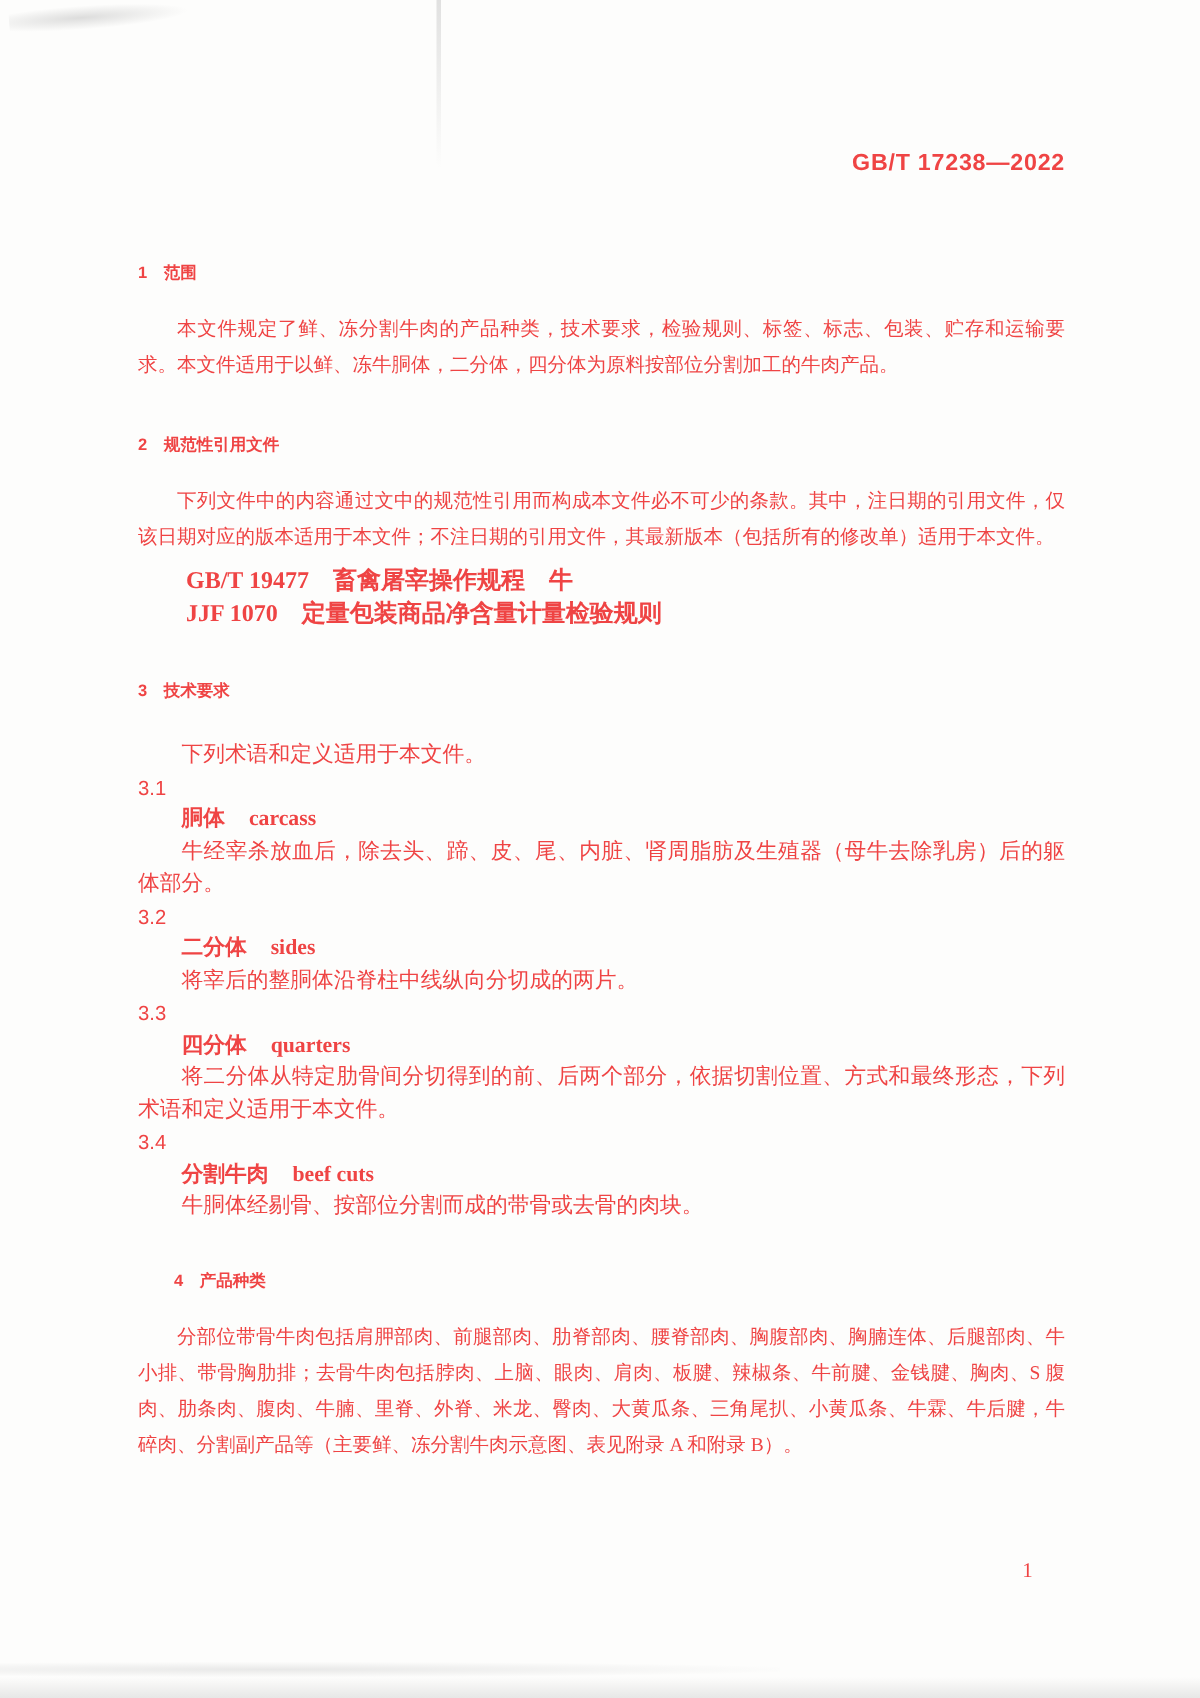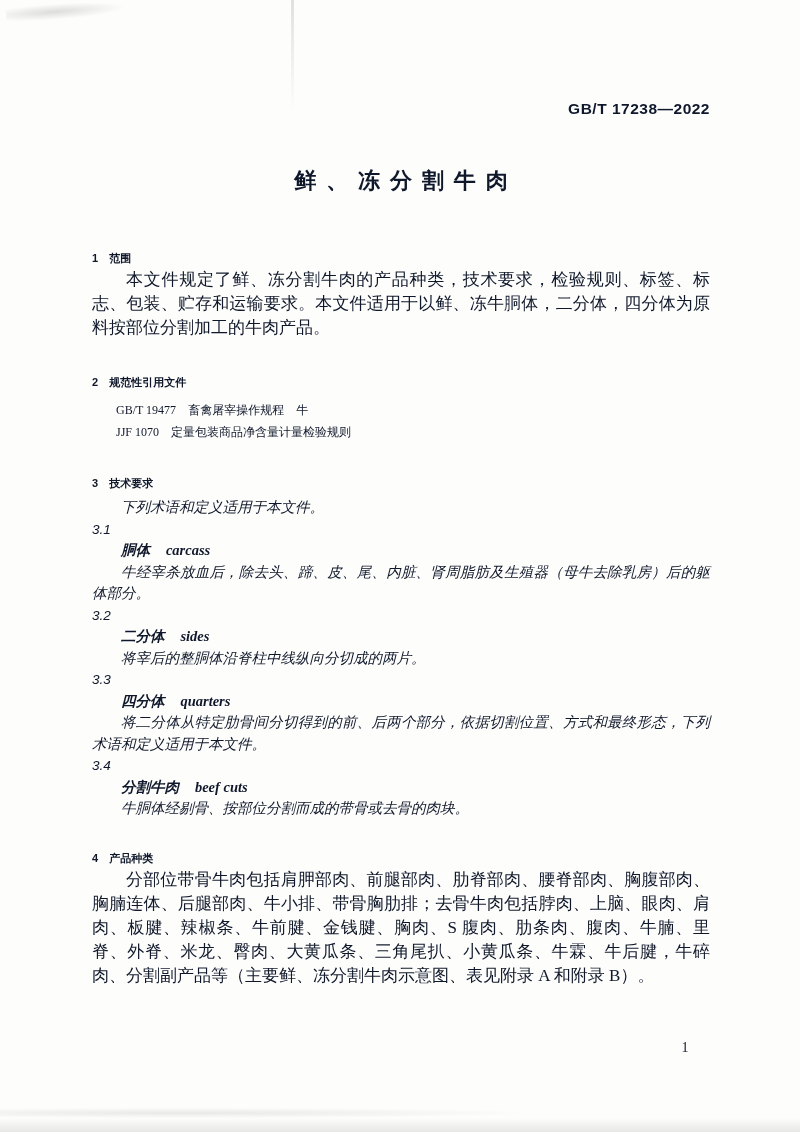--- a/index.html
+++ b/index.html
@@ -6,21 +6,21 @@
   body {
     background: #e9e9e9;
     font-family: "Liberation Serif", "DejaVu Serif", serif;
   }
   .page {
     position: relative;
     width: 800px;
     height: 1132px;
     margin: 0 auto;
     background: #fdfdfc;
-    color: #0f172a;
+    color: #ef4444;
     overflow: hidden;
   }
   
   .smudge-topleft {
     position: absolute; top: 3px; left: 6px; width: 120px; height: 16px;
     background: radial-gradient(ellipse at 40% 50%, rgba(160,160,160,0.35), rgba(160,160,160,0) 70%);
     transform: rotate(-4deg);
   }
   .crease-top {
     position: absolute; top: 0; left: 291px; width: 3px; height: 112px;
@@ -60,35 +60,35 @@
     font-family: "Liberation Sans", "DejaVu Sans", sans-serif;
     font-weight: bold;
     font-size: 11px;
     line-height: 20px;
   }
   .sec-heading .sec-title { margin-left: 1em; }
 
   .h-scope    { margin-top: 52px; }
   .h-refs     { margin-top: 32px; }
   .h-terms    { margin-top: 30px; }
-  .h-products { margin-top: 28px; }
+  .h-products { margin-top: 28px; margin-left: 24px; }
 
   .body-para {
-    margin: 0 0 0 0;
-    font-size: 17px;
+    margin: 15px 0 0 0;
+    font-size: 13px;
     line-height: 24px;
     text-indent: 2em;
     text-align: justify;
   }
 
-  .ref-list { margin-top: 7px; font-size: 12px; line-height: 22px; }
+  .ref-list { margin-top: 7px; font-size: 16px; line-height: 22px; font-weight: bold; }
   .ref-item { margin-left: 2em; }
   .ref-title { margin-left: 1em; }
 
-  .terms-block { margin-top: 4px; font-size: 14.5px; line-height: 21.5px; font-style: italic; }
+  .terms-block { margin-top: 22px; font-size: 14.5px; line-height: 21.5px; }
   .terms-intro { text-indent: 2em; }
   .term-num {
     font-family: "Liberation Sans", "DejaVu Sans", sans-serif;
     font-size: 13.5px;
   }
   .term-head {
     margin-left: 2em;
     font-weight: bold;
   }
   .term-zh { font-family: "Liberation Sans", "DejaVu Sans", sans-serif; }
@@ -110,30 +110,30 @@
 <div class="page">
   <div class="smudge-topleft"></div>
   <div class="crease-top"></div>
   <div class="streak-bottom"></div>
   <div class="bottom-shade"></div>
 
   <div class="content">
 
     <div class="std-code">GB/T 17238—2022</div>
 
-    <div class="doc-title">鲜、冻分割牛肉</div>
 
     <div class="sec-heading h-scope">
       <span class="sec-num">1</span><span class="sec-title">范围</span>
     </div>
     <p class="body-para">本文件规定了鲜、冻分割牛肉的产品种类，技术要求，检验规则、标签、标志、包装、贮存和运输要求。本文件适用于以鲜、冻牛胴体，二分体，四分体为原料按部位分割加工的牛肉产品。</p>
 
     <div class="sec-heading h-refs">
       <span class="sec-num">2</span><span class="sec-title">规范性引用文件</span>
     </div>
+    <p class="body-para">下列文件中的内容通过文中的规范性引用而构成本文件必不可少的条款。其中，注日期的引用文件，仅该日期对应的版本适用于本文件；不注日期的引用文件，其最新版本（包括所有的修改单）适用于本文件。</p>
     <div class="ref-list">
       <div class="ref-item">
         <span class="ref-code">GB/T 19477</span><span class="ref-title">畜禽屠宰操作规程　牛</span>
       </div>
       <div class="ref-item">
         <span class="ref-code">JJF 1070</span><span class="ref-title">定量包装商品净含量计量检验规则</span>
       </div>
     </div>
 
     <div class="sec-heading h-terms">

